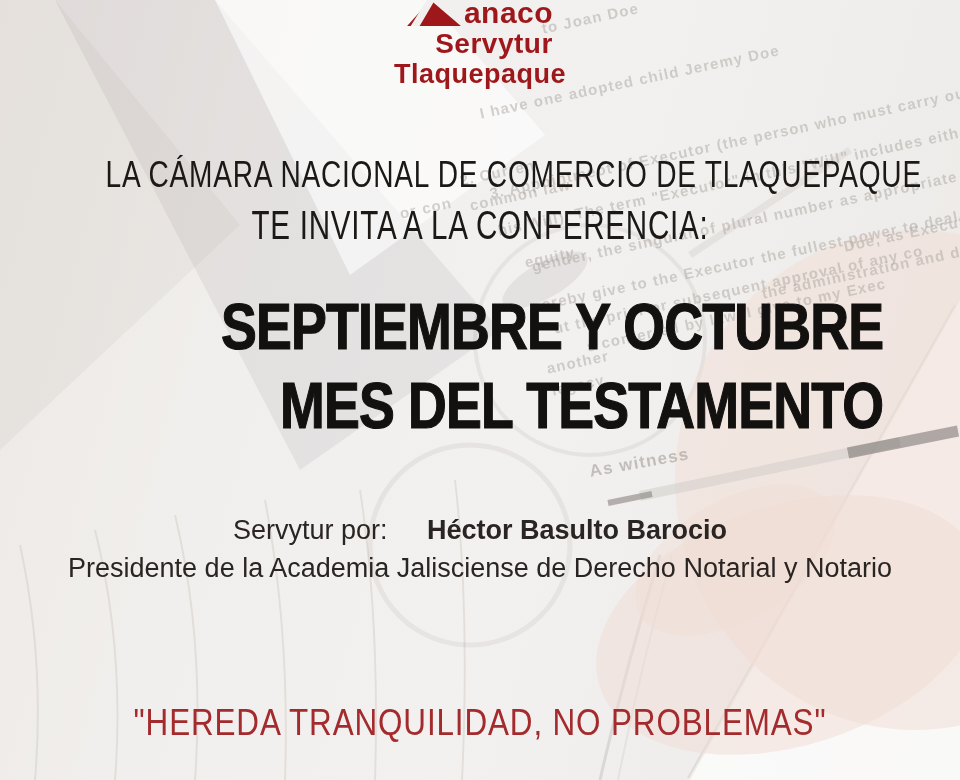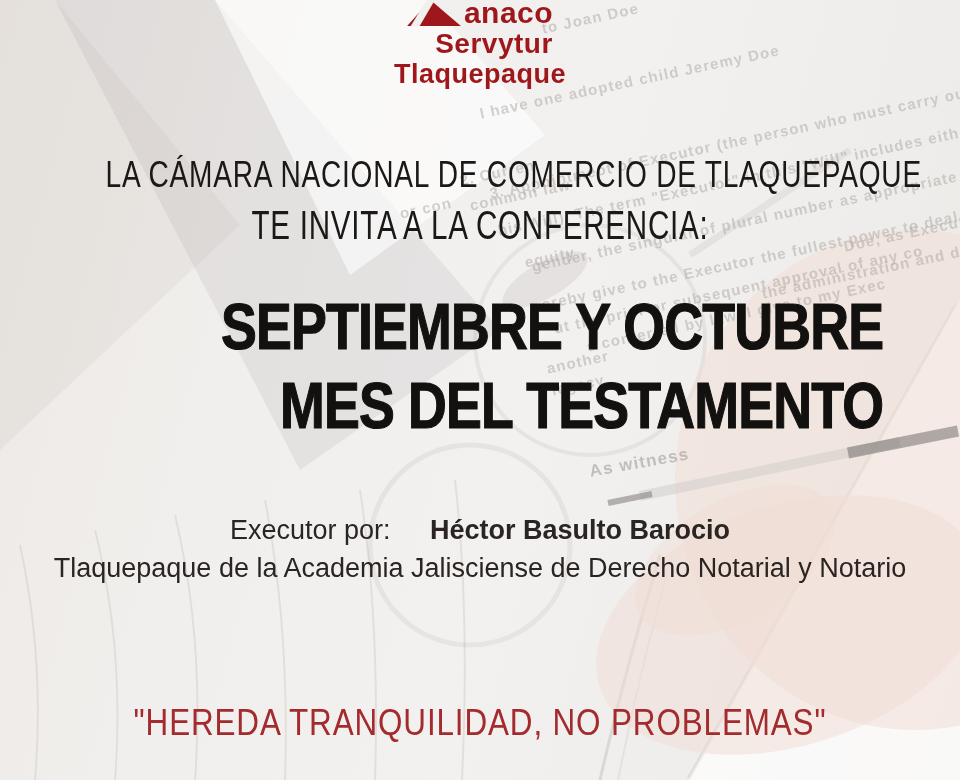--- a/index.html
+++ b/index.html
@@ -170,19 +170,19 @@
     <div class="h-line1">LA CÁMARA NACIONAL DE COMERCIO DE TLAQUEPAQUE</div>
     <div class="h-line2">TE INVITA A LA CONFERENCIA:</div>
   </div>
 
   <div class="title">
     <div class="t-line">SEPTIEMBRE Y OCTUBRE</div>
     <div class="t-line">MES DEL TESTAMENTO</div>
   </div>
 
   <div class="speaker">
-    <div class="s-line1"><span>Executor por: </span><span class="s-name">Héctor Basulto Barocio</span></div>
-    <div class="s-desc">Tlaquepaque de la Academia Jalisciense de Derecho Notarial y Notario</div>
+    <div class="s-line1"><span>Servytur por: </span><span class="s-name">Héctor Basulto Barocio</span></div>
+    <div class="s-desc">Presidente de la Academia Jalisciense de Derecho Notarial y Notario</div>
   </div>
 
   <div class="tagline">"HEREDA TRANQUILIDAD, NO PROBLEMAS"</div>
 
 </div>
 
 </body></html>

